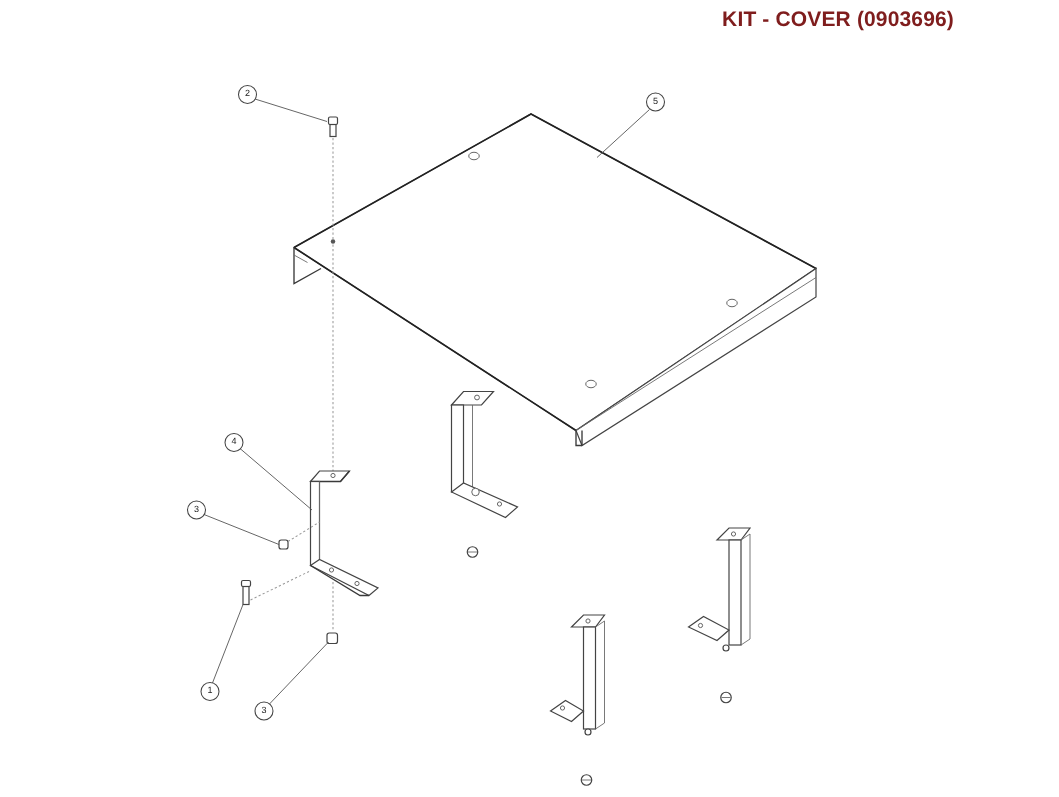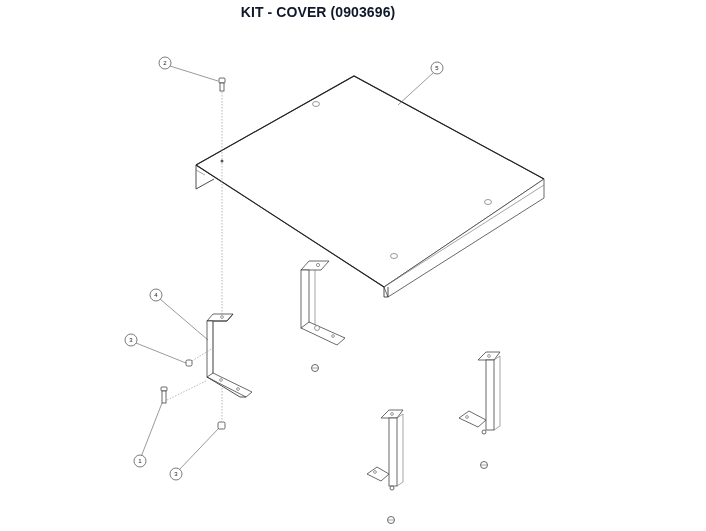--- a/index.html
+++ b/index.html
@@ -1,20 +1,20 @@
 <!DOCTYPE html>
 <html><head>
   <meta charset="utf-8">
   <style>
     html, body { margin: 0; padding: 0; background: #ffffff; }
     body { width: 706px; height: 531px; overflow: hidden; position: relative; }
     .title {
-      position: absolute; left: 0; top: 4px; width: 636px; text-align: center;
+      position: absolute; left: 0; top: 4px; width: 636px; text-align: right;
       font-family: "Liberation Sans", sans-serif; font-weight: bold; font-size: 14px;
-      color: #0f172a; letter-spacing: 0.1px;
+      color: #7f1d1d; letter-spacing: 0.1px;
     }
     svg.drawing { position: absolute; left: 0; top: 0; }
     .ln { stroke: #3a3a3a; stroke-width: 0.9; fill: none; }
     .thin { stroke: #6a6a6a; stroke-width: 0.6; fill: none; }
     .edge { stroke: #222; stroke-width: 1.1; fill: none; }
     .dash { stroke: #9a9a9a; stroke-width: 0.7; stroke-dasharray: 1.5 1.5; fill: none; }
     .leader { stroke: #555; stroke-width: 0.6; fill: none; }
     .face { fill: #ffffff; stroke: #444; stroke-width: 0.8; }
     .balloon { fill: #ffffff; stroke: #444; stroke-width: 0.7; }
     .btxt { font-family: "Liberation Sans", sans-serif; font-size: 6px; fill: #222; text-anchor: middle; dominant-baseline: central; }

